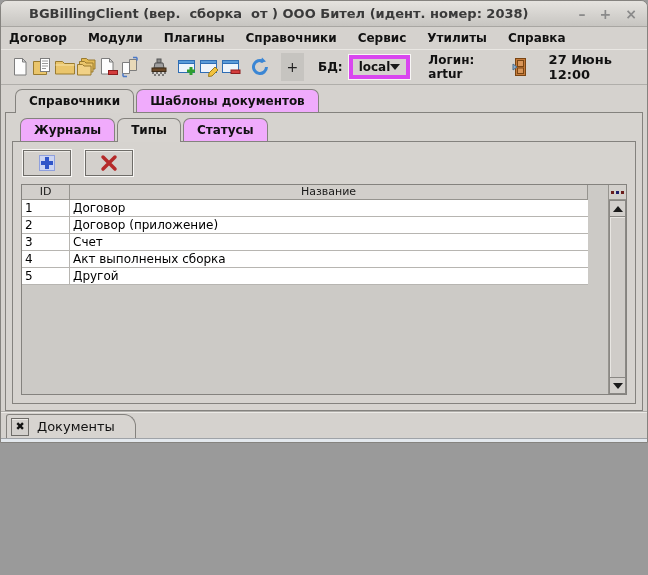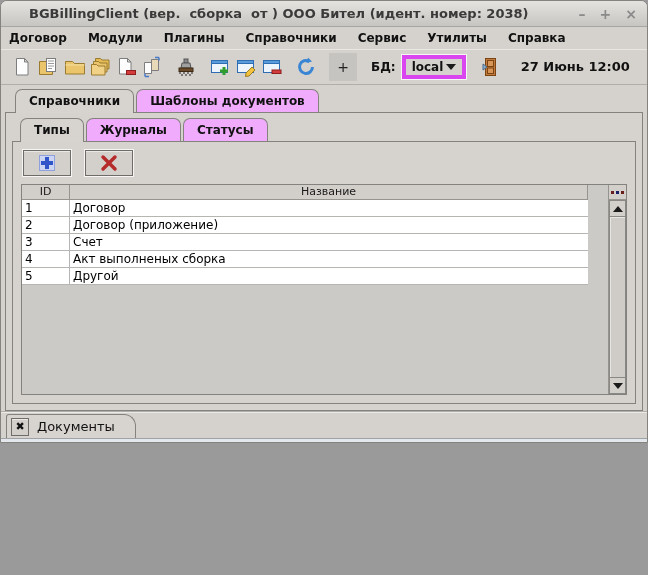--- a/index.html
+++ b/index.html
@@ -208,40 +208,41 @@
           <path d="M17.5 11a6.5 6.5 0 1 1-3-5.5" fill="none" stroke="#3b86d4" stroke-width="3"></path>
           <path d="M13 1.5l4 4-5.5 1.5z" fill="#3b86d4"></path>
         </svg>
     </div>
     <div class="plus-btn">+</div>
     <span class="db-label">БД:</span>
     <div class="combo">
       <span class="combo-value">local</span>
       <span class="combo-arrow"></span>
     </div>
+    <span class="login-label">Логин: artur</span>
     <div class="door tbtn">
       <svg width="20" height="22" viewBox="0 0 20 22">
           <rect x="4.5" y="2.5" width="10" height="17" fill="#c47a3a" stroke="#7a4512"></rect>
           <rect x="6.5" y="4.5" width="6" height="6" fill="#d89558" stroke="#7a4512"></rect>
           <rect x="6.5" y="12" width="6" height="5.5" fill="#d89558" stroke="#7a4512"></rect>
           <path d="M2 8l4 3-4 3z" fill="#8fb0cf" stroke="#4a6a8a"></path>
         </svg>
     </div>
     <span class="date-label">27 Июнь 12:00</span>
   </div>
 
   <div class="main">
     <div class="tabs-row">
       <div class="tab active">Справочники</div>
       <div class="tab">Шаблоны документов</div>
     </div>
     <div class="outer-panel">
       <div class="tabs-row inner-tabs">
+        <div class="tab">Журналы</div>
         <div class="tab active">Типы</div>
-        <div class="tab">Журналы</div>
         <div class="tab">Статусы</div>
       </div>
       <div class="inner-panel">
 
         <div class="btn-row">
           <div class="act-btn">
             <svg width="18" height="18" viewBox="0 0 18 18">
                 <rect x="1.5" y="1.5" width="15" height="15" fill="#ccd5f2" stroke="#8fa0dd"></rect>
                 <path d="M9 3v12M3 9h12" stroke="#2f55c8" stroke-width="4"></path>
               </svg>

